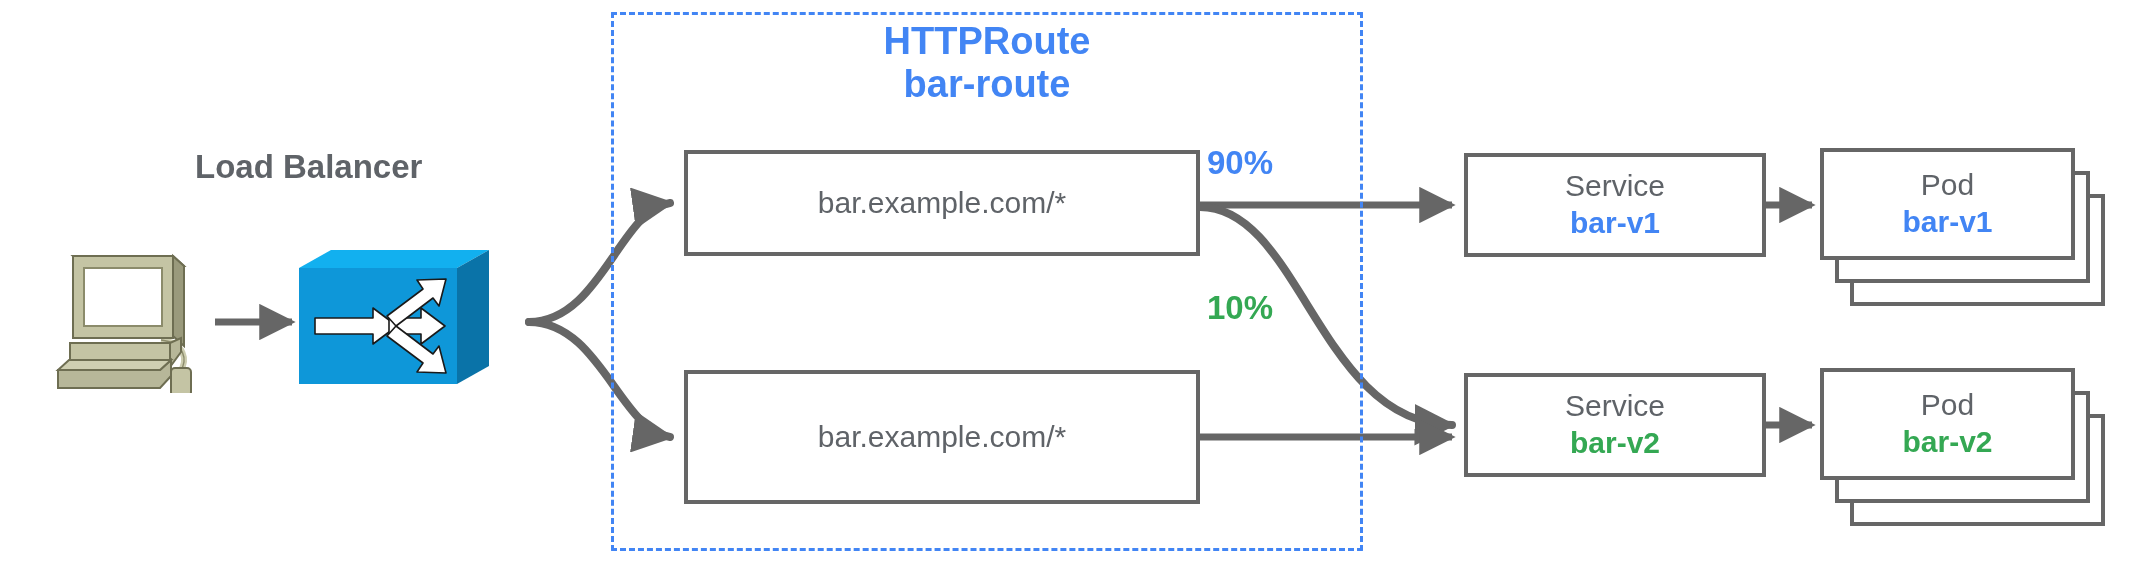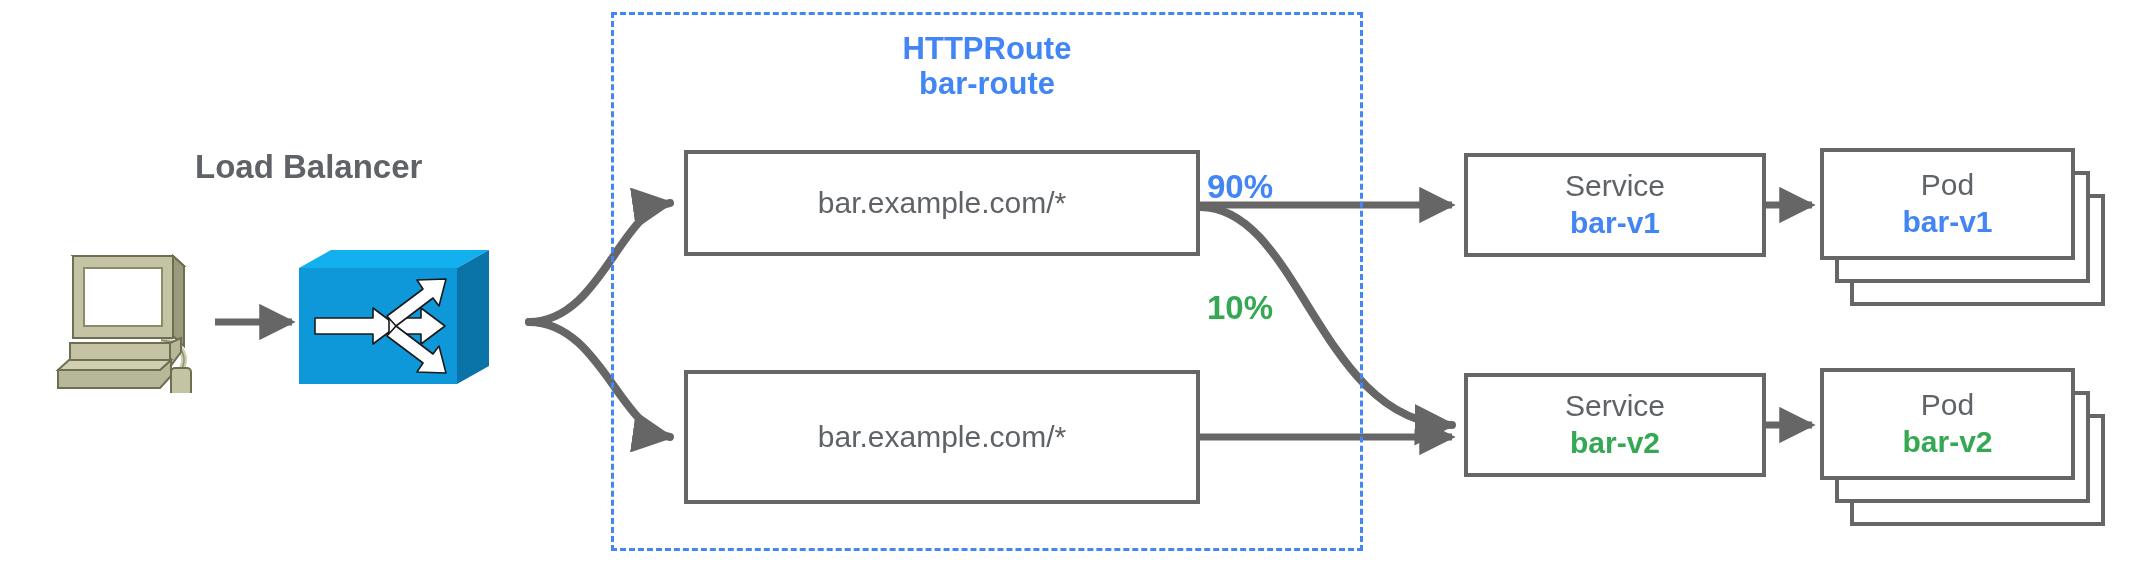--- a/index.html
+++ b/index.html
@@ -37,24 +37,23 @@
     box-sizing: border-box;
     border-radius: 1px;
   }
   .route-title {
     position: absolute;
     left: 611px;
     top: 20px;
     width: 752px;
     text-align: center;
     color: #4285f4;
-    font-size: 31px;
+    font-size: 38px;
     font-weight: bold;
     line-height: 1.12;
-    margin-top: 12px;
   }
   .route-title .line2 { display: block; }
 
   
   .node {
     position: absolute;
     background: #ffffff;
     border: 4px solid #666666;
     box-sizing: border-box;
     display: flex;
@@ -119,21 +118,21 @@
     font-size: 33px;
     font-weight: bold;
     z-index: 4;
   }
   .pct {
     position: absolute;
     font-size: 33px;
     font-weight: bold;
     z-index: 4;
   }
-  .pct-90 { left: 1207px; top: 168px; color: #4285f4; }
+  .pct-90 { left: 1207px; top: 144px; color: #4285f4; }
   .pct-10 { left: 1207px; top: 289px; color: #34a853; text-align: right; }
 
   
   .computer-icon {
     position: absolute;
     left: 40px;
     top: 248px;
     width: 165px;
     height: 145px;
     z-index: 4;

